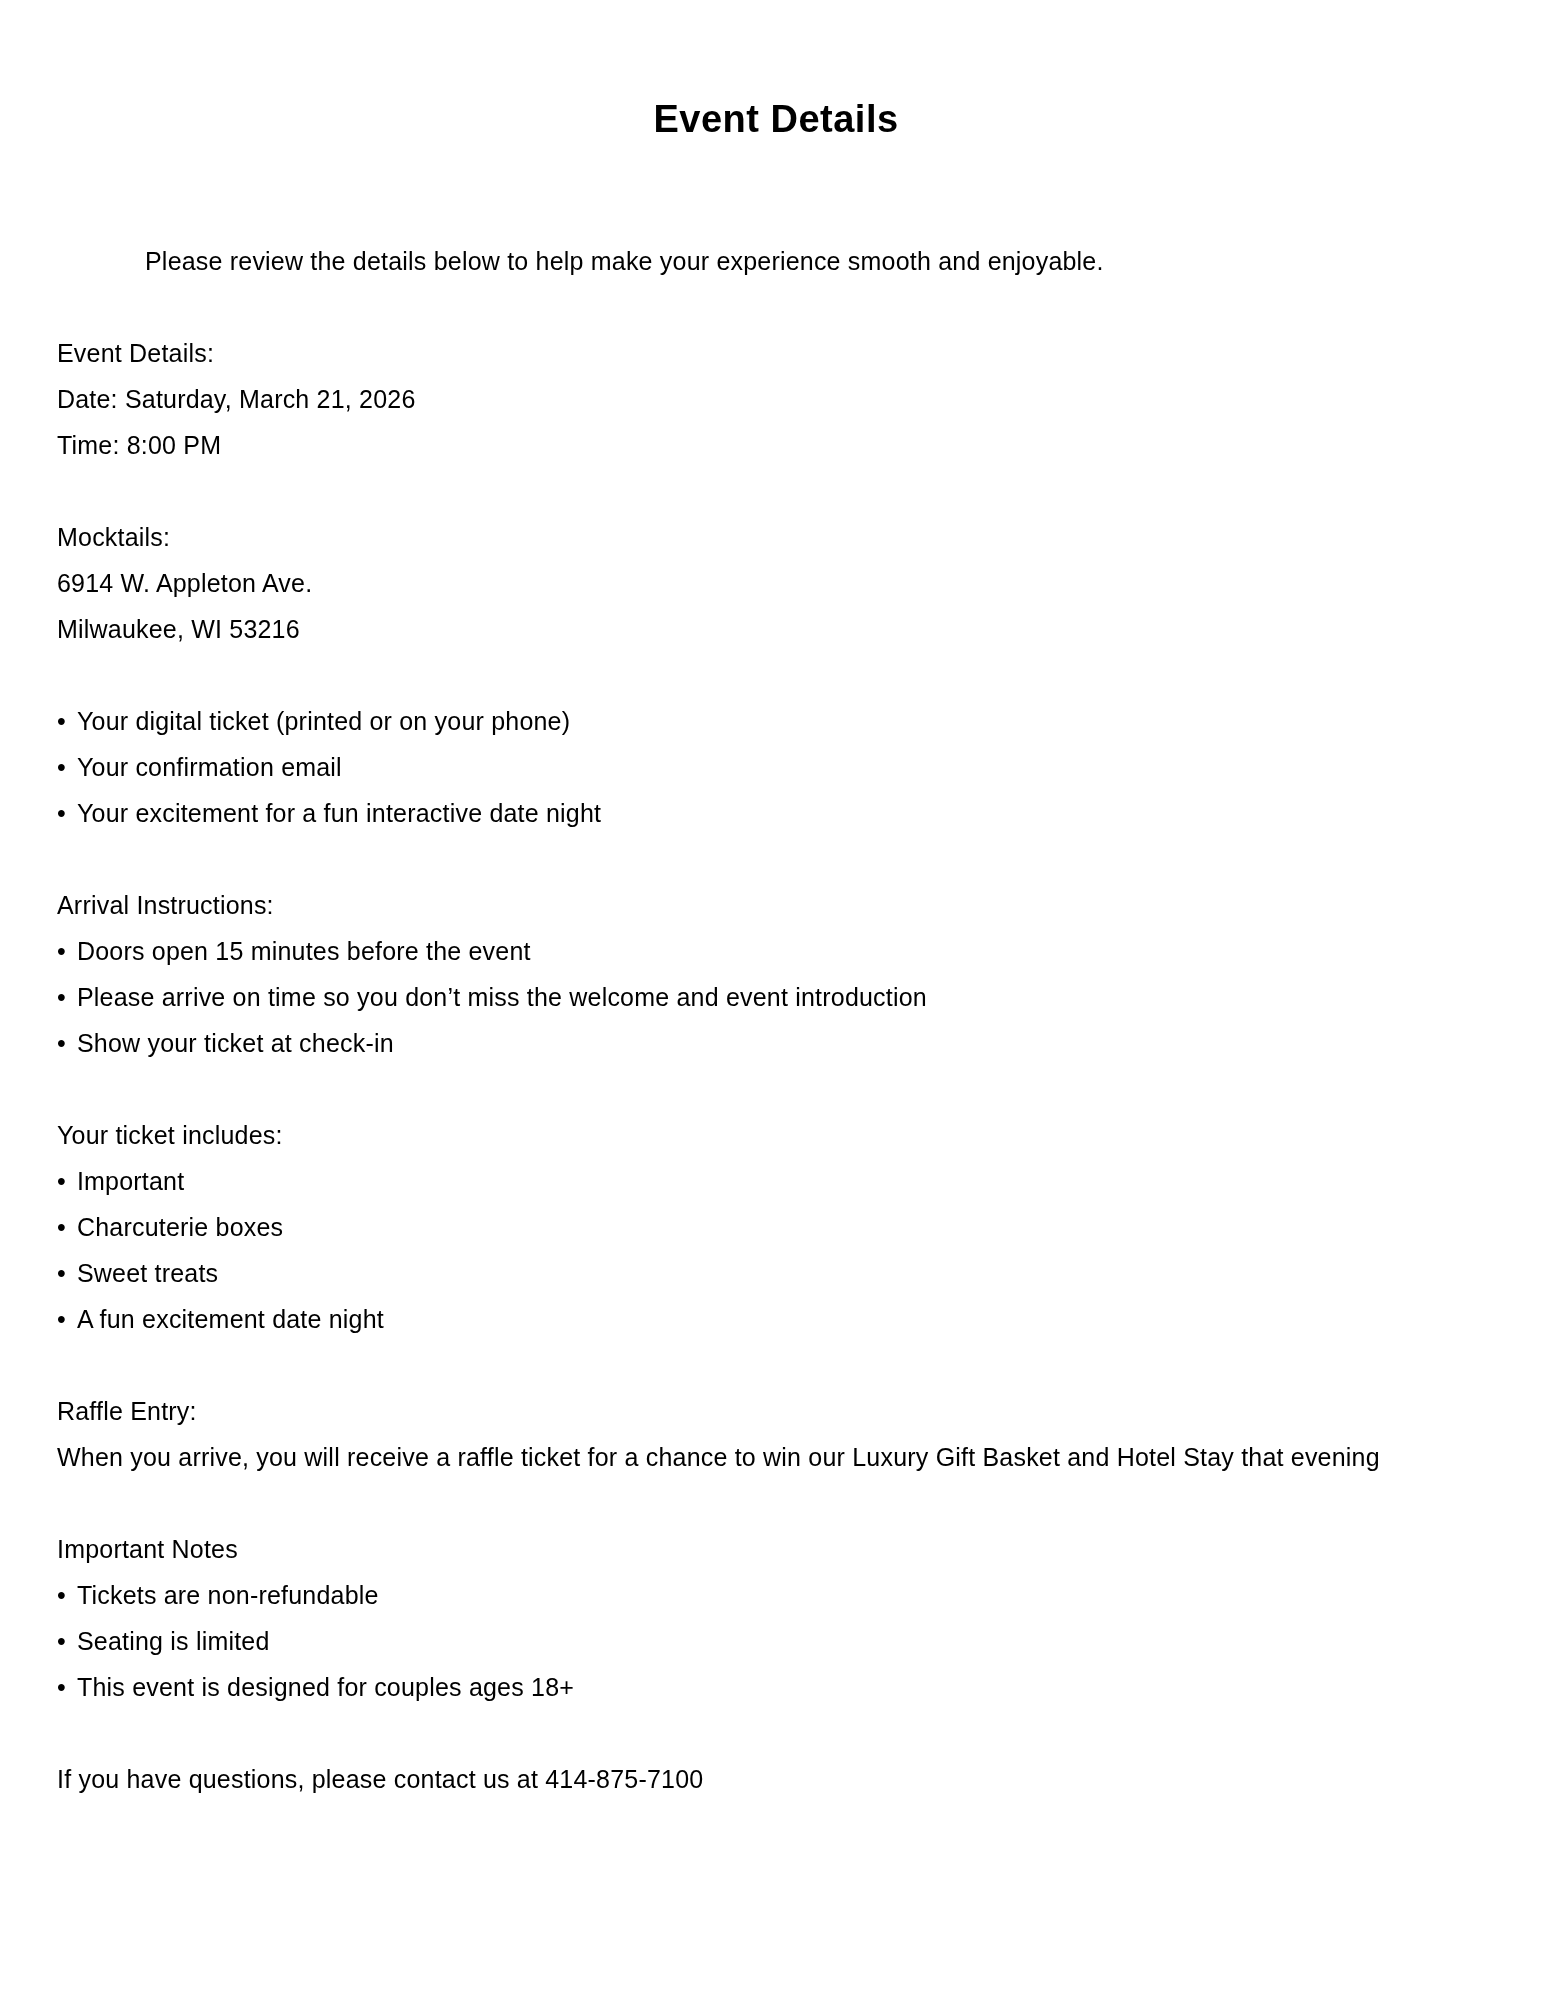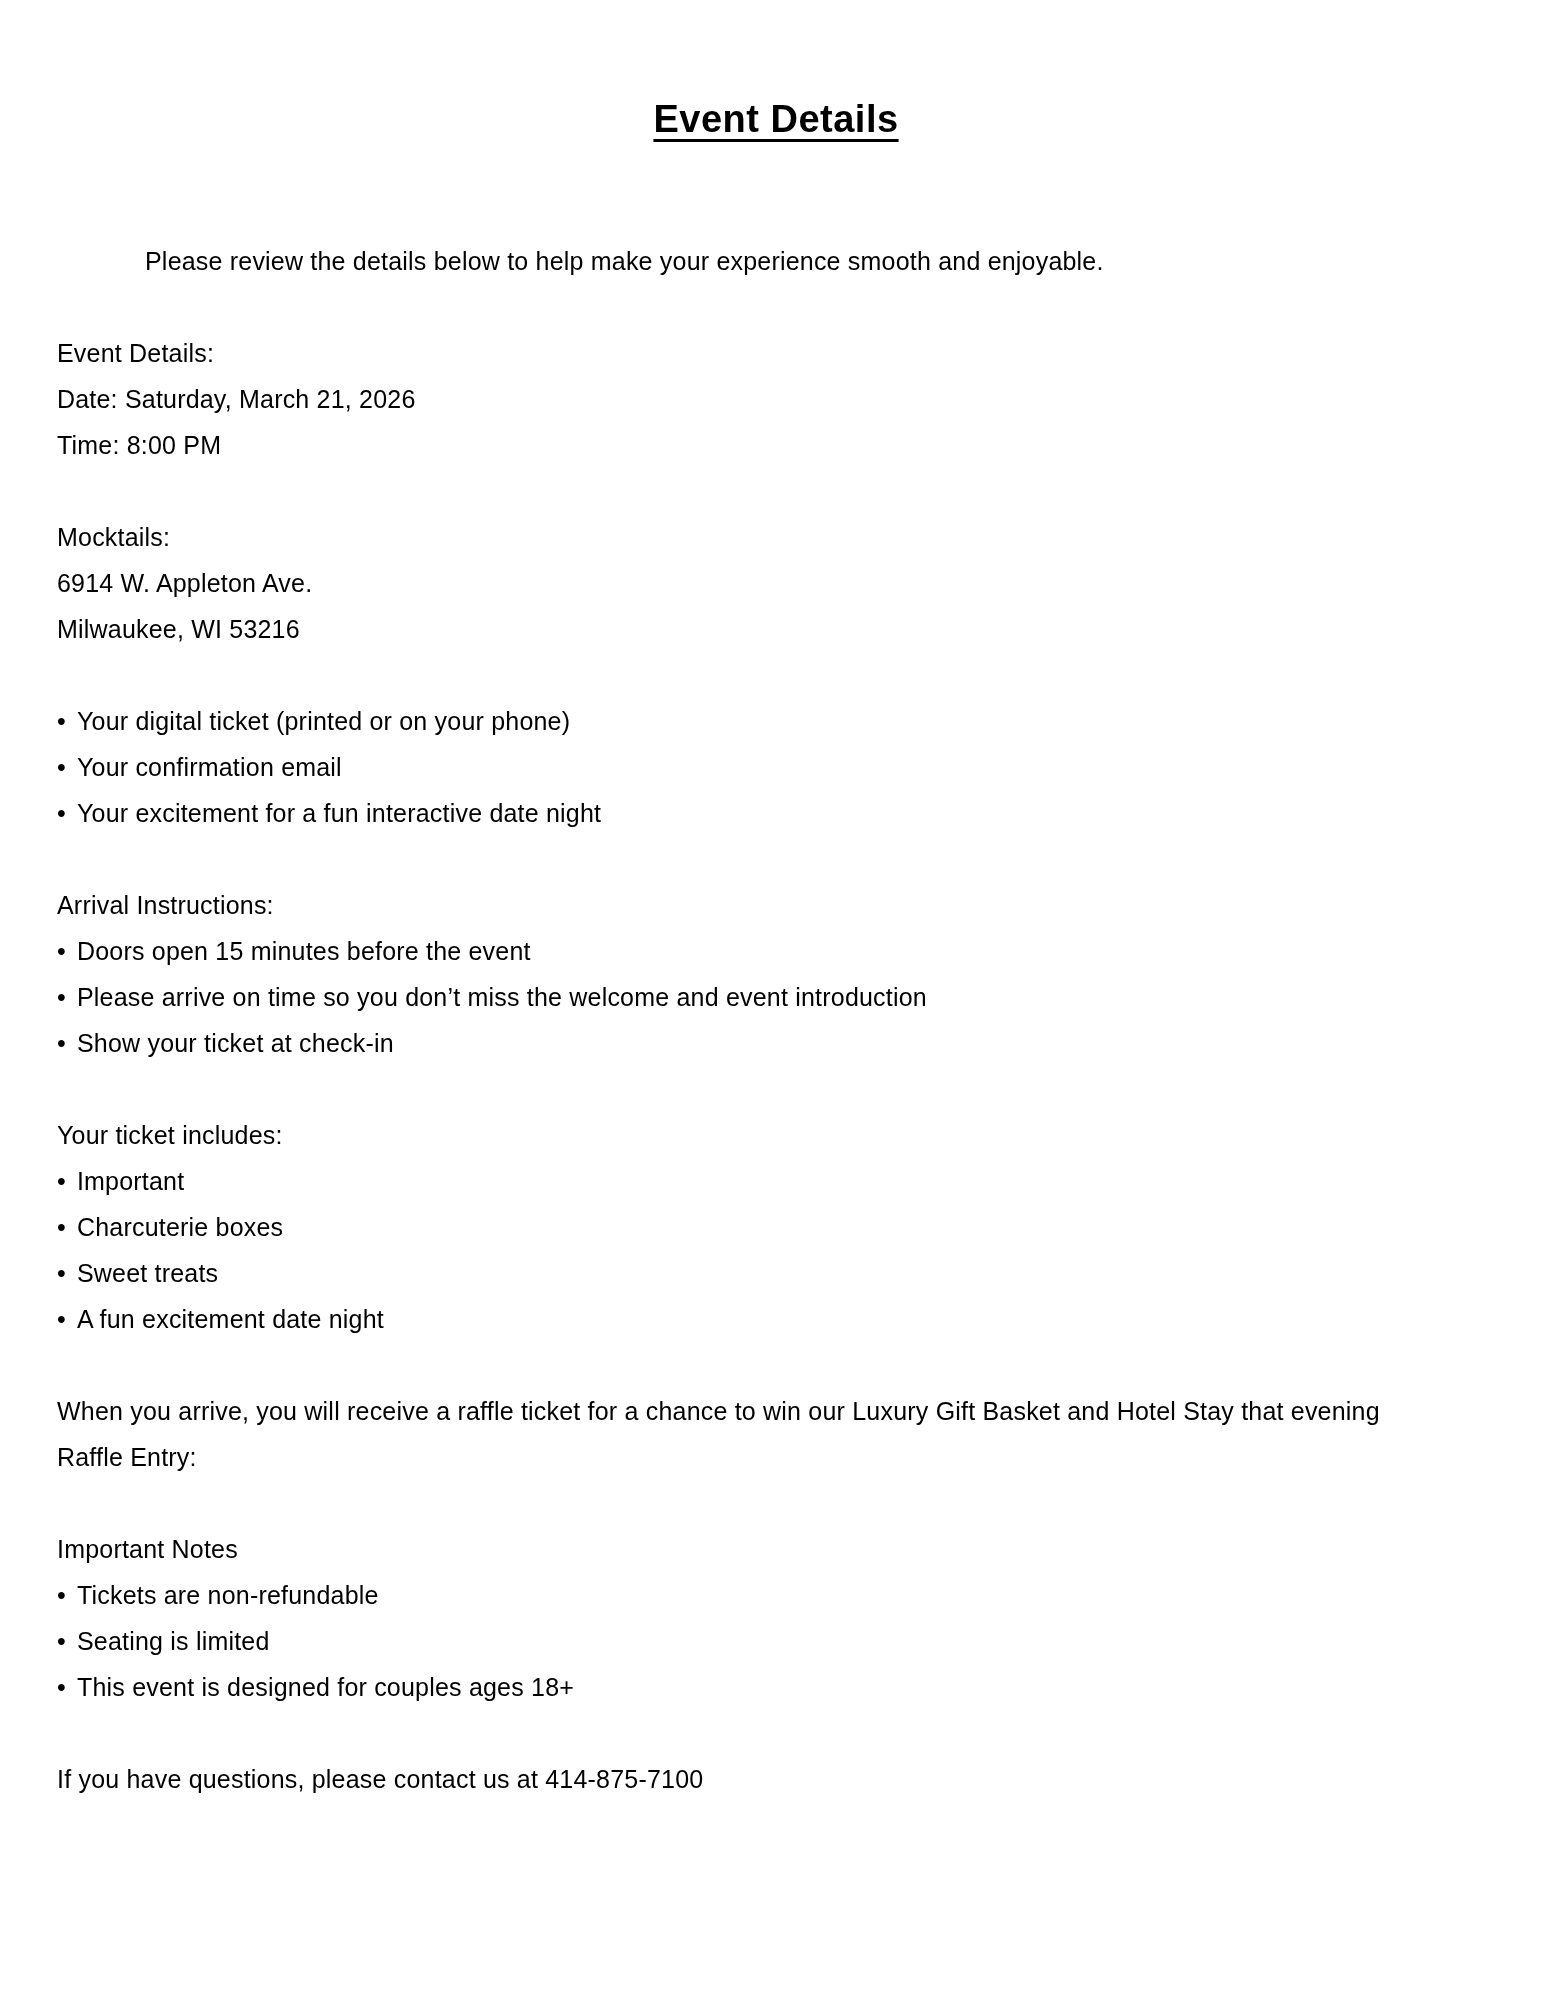--- a/index.html
+++ b/index.html
@@ -23,21 +23,20 @@
   }
   .doc-title {
     text-align: center;
     font-size: 38px;
     font-weight: 700;
     line-height: 1.25;
     margin: 0;
     letter-spacing: 0.5px;
   }
   .doc-title .underlined {
-    text-decoration: underline;
     text-decoration-thickness: 3px;
     text-underline-offset: 7px;
   }
   .intro {
     margin: 94px 0 0 0;
     text-indent: 88px;
   }
   .section {
     margin-top: 46px;
   }
@@ -121,22 +120,22 @@
         <span class="bullet-glyph">•</span>
         <span>Sweet treats</span>
       </p>
     <p class="bullet-line">
         <span class="bullet-glyph">•</span>
         <span>A fun excitement date night</span>
       </p>
   </div>
 
   <div class="section">
+    <p>Raffle Entry:</p>
     <p>When you arrive, you will receive a raffle ticket for a chance to win our Luxury Gift Basket and Hotel Stay that evening</p>
-    <p>Raffle Entry:</p>
   </div>
 
   <div class="section">
     <p>Important Notes</p>
     <p class="bullet-line">
         <span class="bullet-glyph">•</span>
         <span>Tickets are non-refundable</span>
       </p>
     <p class="bullet-line">
         <span class="bullet-glyph">•</span>

